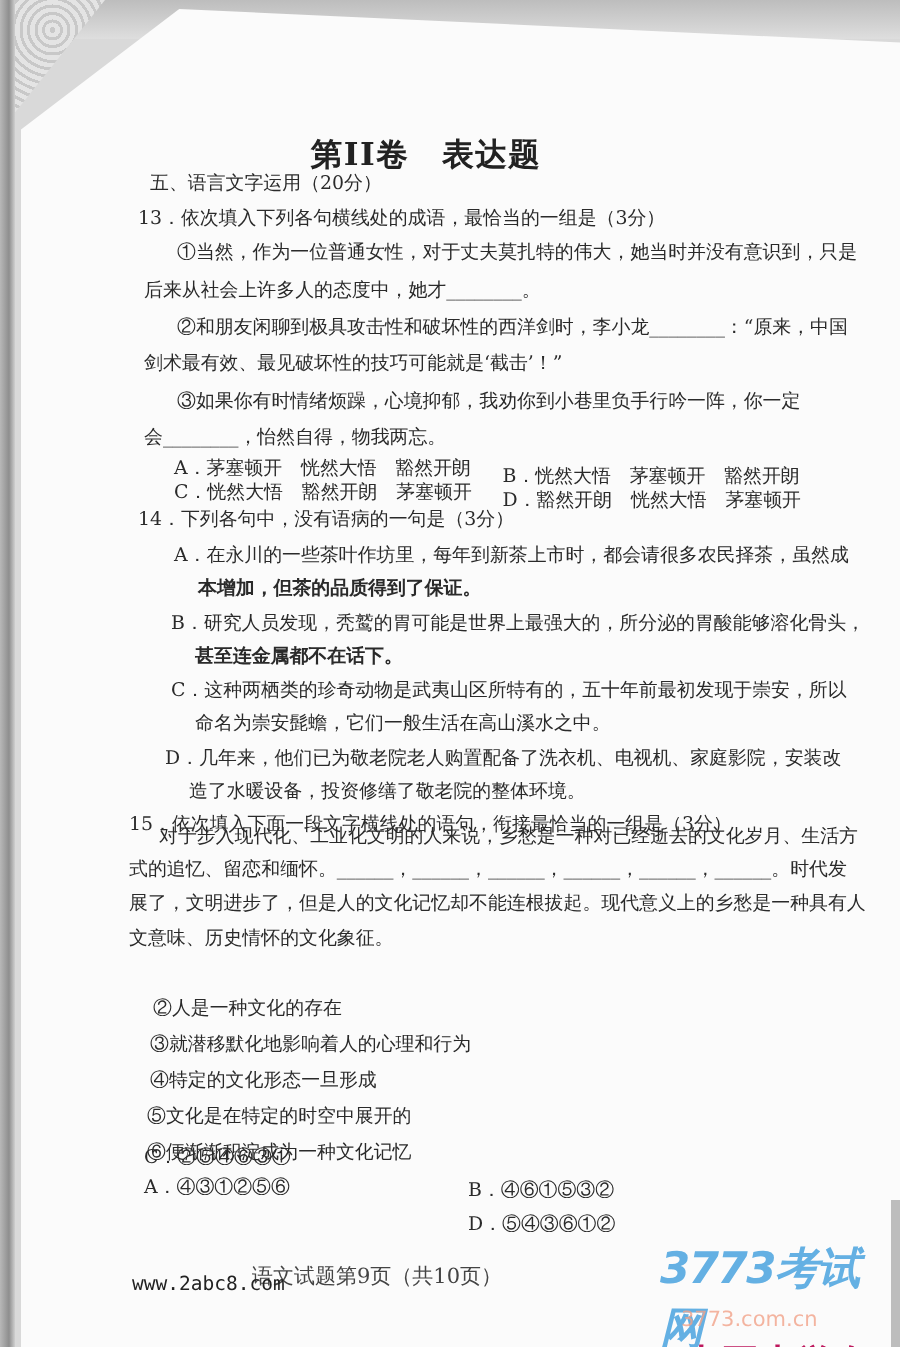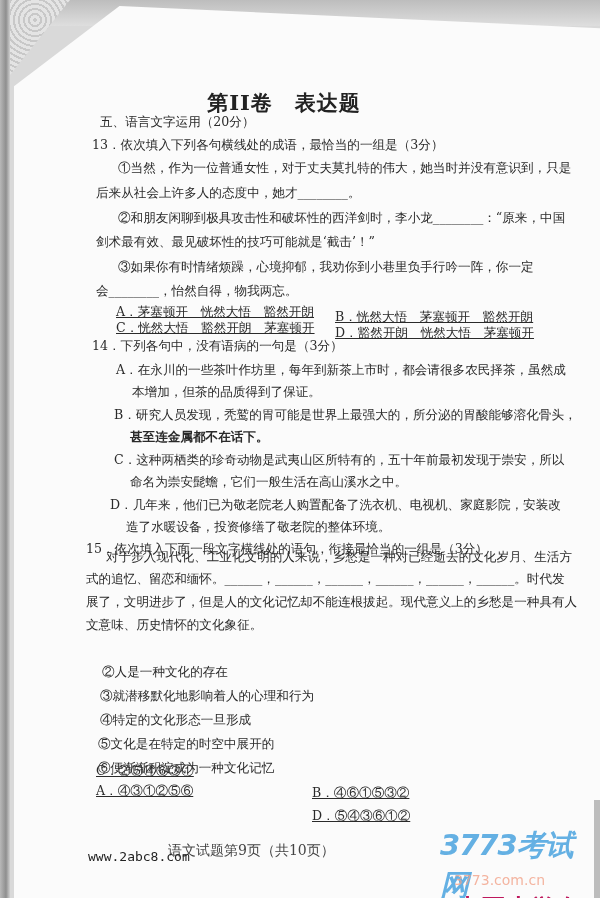--- a/index.html
+++ b/index.html
@@ -12,21 +12,21 @@
   .corner { position:absolute; left:10px; top:0; width:60px; height:75px;
             background:repeating-radial-gradient(circle at 25px 20px,#c8c8c8 0 2px,#e4e4e4 2px 5px);
             clip-path:polygon(0 0,100% 0,0 100%); }
   .paper { position:absolute; left:14px; top:6px; width:586px; height:892px; background:#fbfbfb;
            clip-path:polygon(18% 0,100% 2.5%,100% 100%,0 100%,0 9%); }
   .rightbar { position:absolute; right:0; top:800px; width:6px; height:98px; background:#bdbdbd; }
   .page { position:absolute; left:0; top:0; width:600px; height:898px; }
   .title { position:absolute; top:89px; left:0; width:568px; text-align:center; font-size:21px;
            font-weight:bold; letter-spacing:1px; color:#222; }
   .line { position:absolute; font-size:12.6px; white-space:nowrap; line-height:16px; }
-  .opt { position:absolute; font-size:12.6px; white-space:nowrap;text-decoration:underline; }
+  .opt { position:absolute; font-size:12.6px; white-space:nowrap; }
   .footer { position:absolute; top:842px; left:168px; font-size:14px; color:#444; }
   .site { position:absolute; top:849px; left:88px; font-family:"DejaVu Sans Mono","Liberation Mono",monospace;
           font-size:13px; color:#222; }
   .wm1 { position:absolute; top:826px; left:440px; font-family:"DejaVu Sans","Liberation Sans",sans-serif;
          font-size:29px; font-style:italic; font-weight:bold; color:#4aa3df; opacity:.85; letter-spacing:-1px; }
   .wm2 { position:absolute; top:892px; left:456px; font-family:"DejaVu Sans","Liberation Sans",sans-serif;
          font-size:25px; color:#be185d; font-weight:bold; }
   .wm3 { position:absolute; top:872px; left:454px; font-family:"DejaVu Sans","Liberation Sans",sans-serif;
          font-size:14px; color:#f2a38a; opacity:.8; }
 </style>
@@ -50,21 +50,21 @@
   <div class="line" style="top:234px;left:96px;">剑术最有效、最见破坏性的技巧可能就是‘截击’！”</div>
   <div class="line" style="top:259px;left:118px;">③如果你有时情绪烦躁，心境抑郁，我劝你到小巷里负手行吟一阵，你一定</div>
   <div class="line" style="top:283px;left:96px;">会________，怡然自得，物我两忘。</div>
   <div class="opt" style="top:304px;left:116px;">A．茅塞顿开　恍然大悟　豁然开朗</div>
   <div class="opt" style="top:318px;left:116px;top:320px;">C．恍然大悟　豁然开朗　茅塞顿开</div>
   <div class="opt" style="top:309px;left:335px;">B．恍然大悟　茅塞顿开　豁然开朗</div>
   <div class="opt" style="top:325px;left:335px;">D．豁然开朗　恍然大悟　茅塞顿开</div>
 
   <div class="line" style="top:338px;left:92px;">14．下列各句中，没有语病的一句是（3分）</div>
   <div class="line" style="top:362px;left:116px;">A．在永川的一些茶叶作坊里，每年到新茶上市时，都会请很多农民择茶，虽然成</div>
-  <div class="line" style="top:384px;left:132px;">本增加，但茶的品质得到了保证。</div>
+  <div class="line" style="top:384px;left:132px;font-weight:bold;">本增加，但茶的品质得到了保证。</div>
   <div class="line" style="top:407px;left:114px;">B．研究人员发现，秃鹫的胃可能是世界上最强大的，所分泌的胃酸能够溶化骨头，</div>
   <div class="line" style="top:429px;left:130px;font-weight:bold;">甚至连金属都不在话下。</div>
   <div class="line" style="top:452px;left:114px;">C．这种两栖类的珍奇动物是武夷山区所特有的，五十年前最初发现于崇安，所以</div>
   <div class="line" style="top:474px;left:130px;">命名为崇安髭蟾，它们一般生活在高山溪水之中。</div>
   <div class="line" style="top:497px;left:110px;">D．几年来，他们已为敬老院老人购置配备了洗衣机、电视机、家庭影院，安装改</div>
   <div class="line" style="top:519px;left:126px;">造了水暖设备，投资修缮了敬老院的整体环境。</div>
 
   <div class="line" style="top:541px;left:86px;">15．依次填入下面一段文字横线处的语句，衔接最恰当的一组是（3分）</div>
   <div class="line" style="top:548px;left:106px;top:549px;">对于步入现代化、工业化文明的人来说，乡愁是一种对已经逝去的文化岁月、生活方</div>
   <div class="line" style="top:571px;left:86px;">式的追忆、留恋和缅怀。______，______，______，______，______，______。时代发</div>

